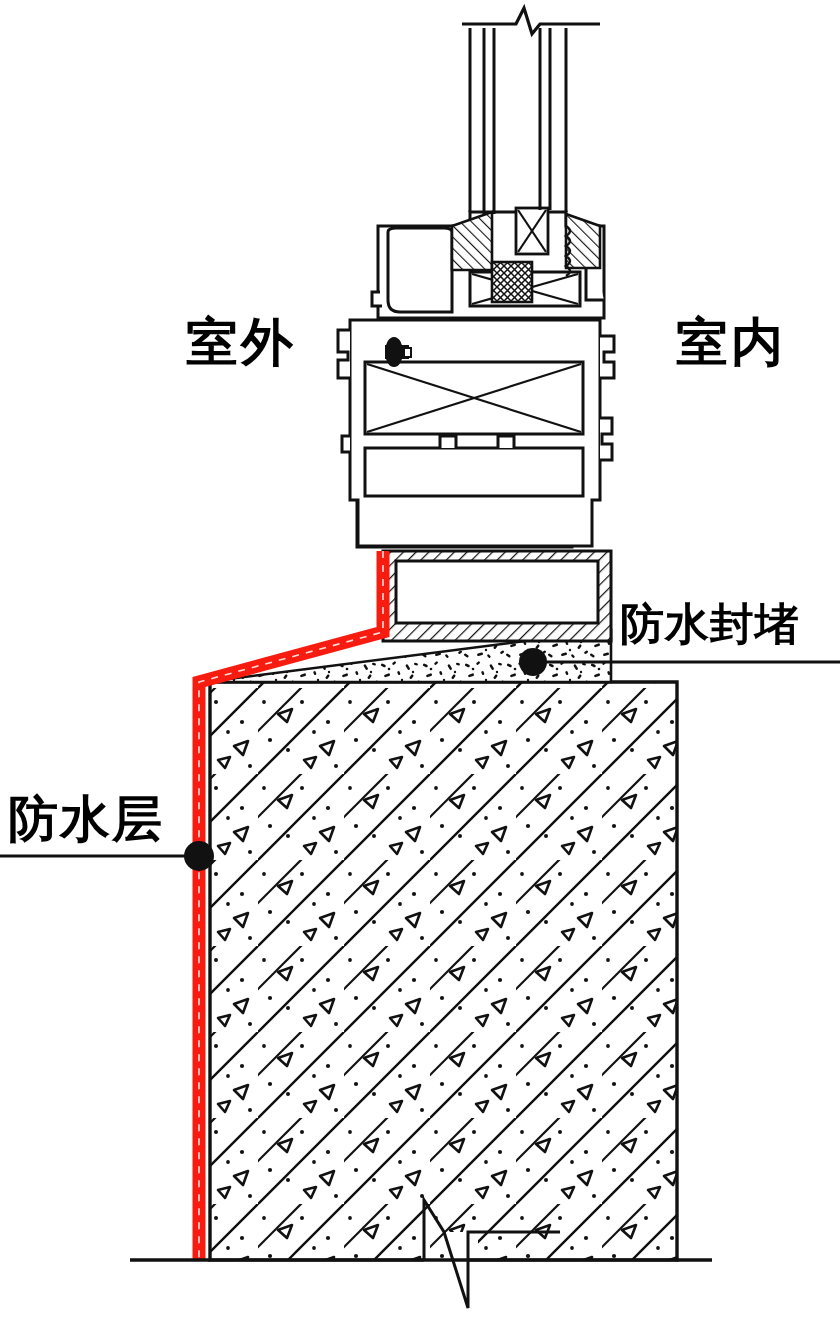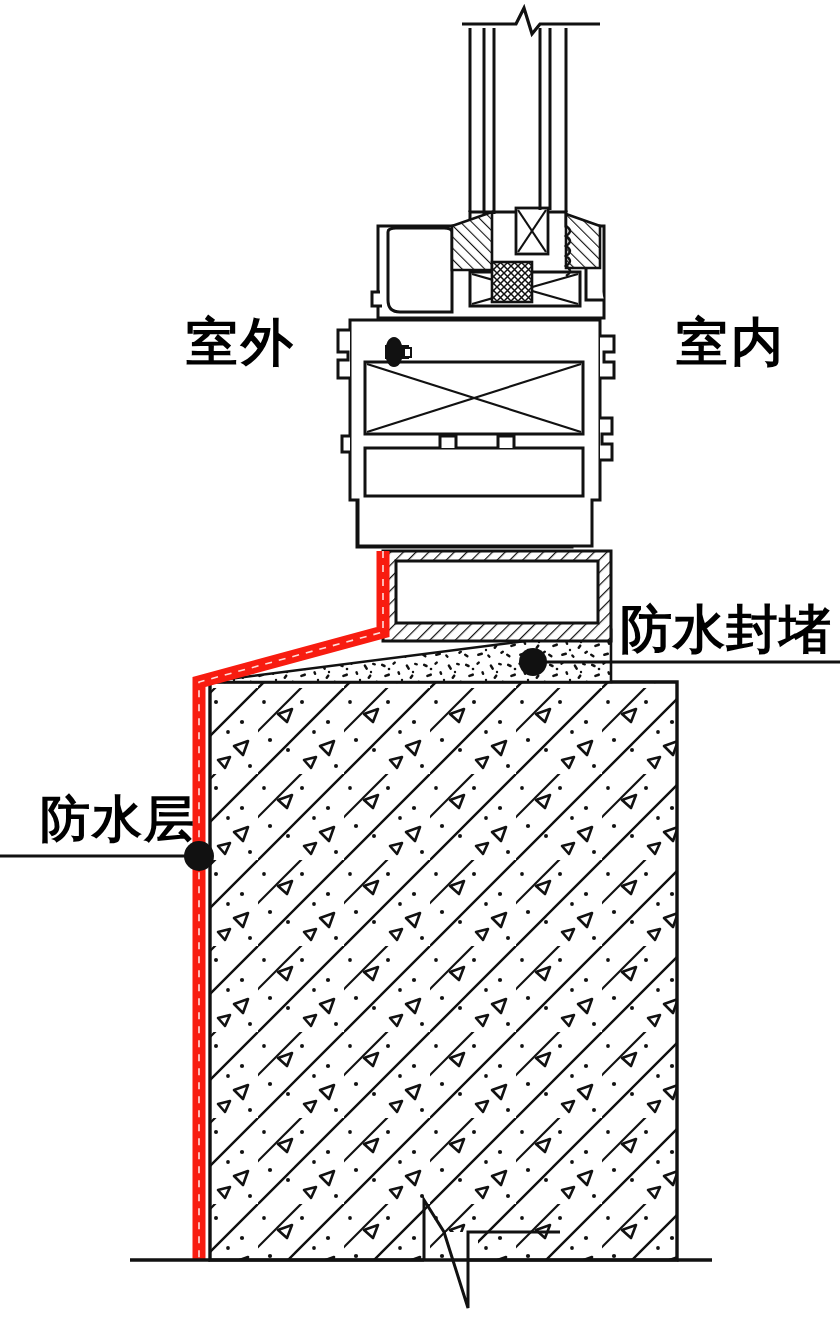--- a/index.html
+++ b/index.html
@@ -12,22 +12,22 @@
   svg.draw{position:absolute;left:0;top:0;width:840px;height:1320px;}
   .lbl{
     position:absolute;
     font-family:"DejaVu Sans","Liberation Sans",sans-serif;
     color:#000;font-weight:700;white-space:nowrap;
     letter-spacing:0.06em;
   }
   #label-outdoor{left:186px;top:308px;font-size:52px;}
   #label-indoor{left:676px;top:308px;font-size:52px;}
   #label-subframe{left:410px;top:563px;font-size:38px;letter-spacing:0.30em;}
-  #label-seal{left:620px;top:595px;font-size:52px;letter-spacing:0.02em;}
-  #label-waterproof{left:8px;top:786px;font-size:50px;letter-spacing:0.04em;margin-left:32px;}
+  #label-seal{left:620px;top:595px;font-size:44px;letter-spacing:0.02em;}
+  #label-waterproof{left:8px;top:786px;font-size:50px;letter-spacing:0.04em;}
 </style>
 </head>
 <body>
 
 <div id="stage">
 
   <svg class="draw" viewBox="0 0 840 1320">
     <defs>
 
       <pattern id="hatchDiag" width="9" height="9" patternUnits="userSpaceOnUse" patternTransform="rotate(45)">

